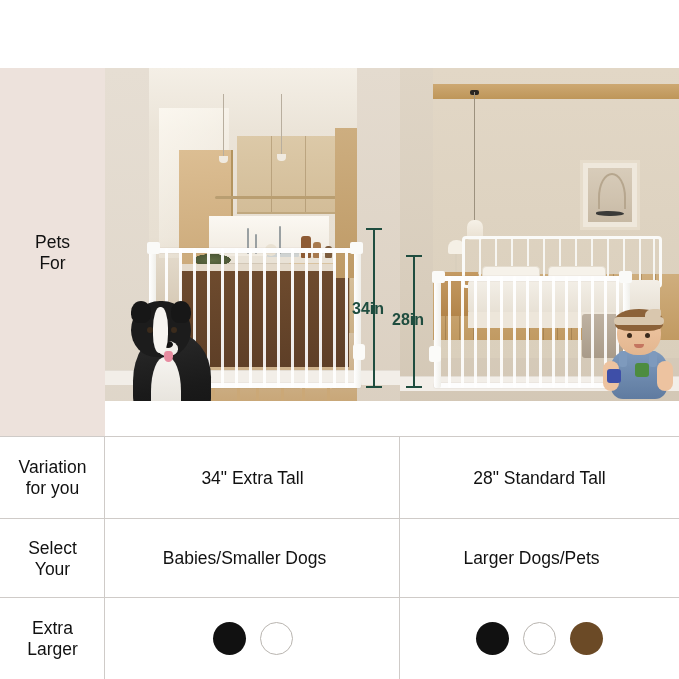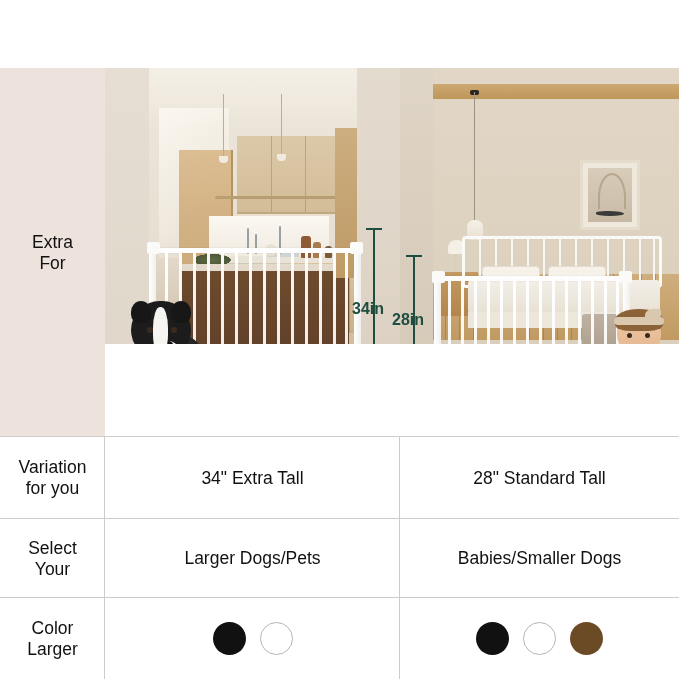--- a/index.html
+++ b/index.html
@@ -100,21 +100,21 @@
     position: absolute;
     width: 1px;
     background: #CFCBC8;
   }
 
   
   .hero {
     position: absolute;
     left: 105px; top: 0;
     width: 574px;
-    height: 276px;
+    height: 333px;
     overflow: hidden;
     background: #a3a3a3;
   }
   .scene {
     position: absolute;
     top: 0;
     height: 369px;
     overflow: hidden;
   }
   .scene-kitchen { left: 0; width: 295px; }
@@ -483,21 +483,21 @@
 </head>
 <body>
 
 <div id="page">
 
 
   <div class="grid">
 
     <div class="row row-hero">
       <div class="cell-label beige">
-        <span>Extra</span>
+        <span>Pets</span>
         <span>For</span>
       </div>
     </div>
 
     <div class="hero">
 
       <div class="scene scene-kitchen">
         <div class="k-doorwall-l"></div>
         <div class="k-doorwall-r"></div>
 
@@ -740,27 +740,27 @@
       </div>
       <div class="cell-data cell-left">34" Extra Tall</div>
       <div class="cell-data cell-right">28" Standard Tall</div>
     </div>
 
     <div class="row row-match">
       <div class="cell-label white">
         <span>Select</span>
         <span>Your</span>
       </div>
+      <div class="cell-data cell-right">Babies/Smaller Dogs</div>
       <div class="cell-data cell-left">Larger Dogs/Pets</div>
-      <div class="cell-data cell-right">Babies/Smaller Dogs</div>
     </div>
 
     <div class="row row-color">
       <div class="cell-label white">
-        <span>Color</span>
+        <span>Extra</span>
         <span>Larger</span>
       </div>
       <div class="cell-data cell-left">
         <div class="swatches" id="swatches-left">
             <div class="swatch" style="background: rgb(17, 17, 17);"></div>
             <div class="swatch outlined" style="background: rgb(255, 255, 255);"></div>
           </div>
       </div>
       <div class="cell-data cell-right">
         <div class="swatches" id="swatches-right">

